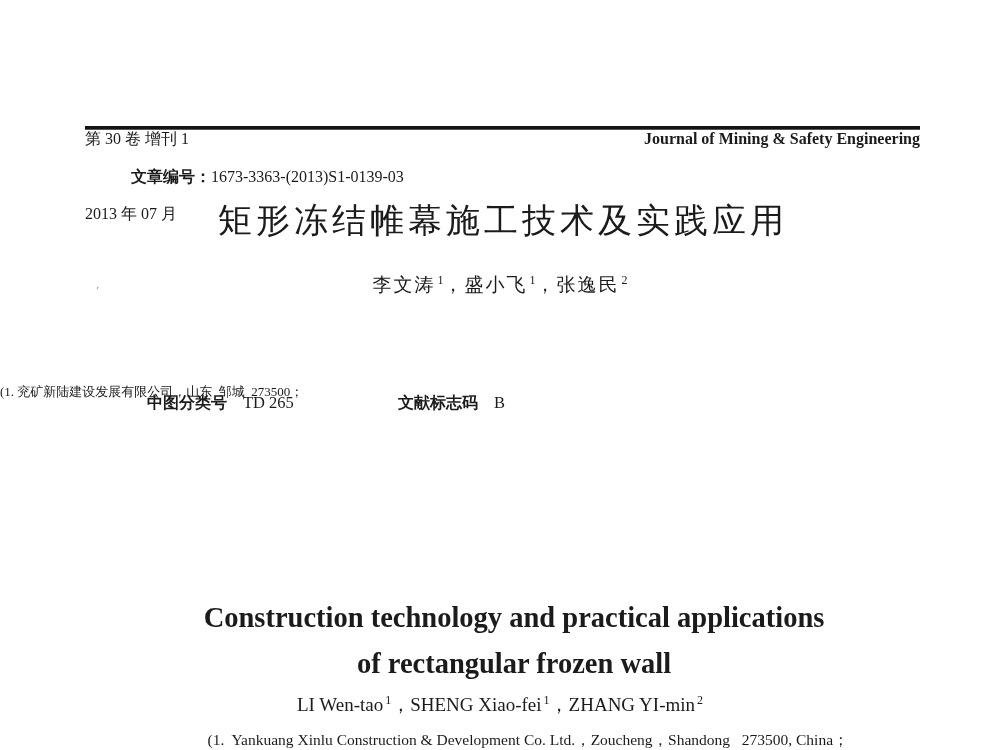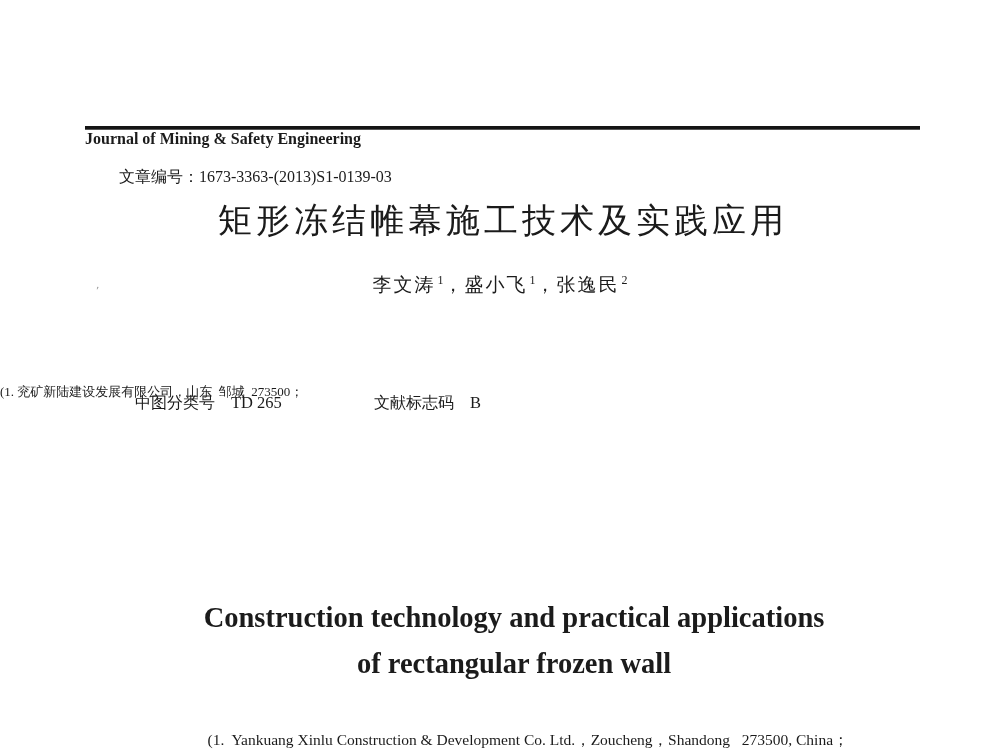--- a/index.html
+++ b/index.html
@@ -21,21 +21,21 @@
   .jh-center{text-align:center;font-weight:600;}
   .jh-center .cn{font-size:17px;letter-spacing:1px;}
   .jh-right{text-align:right;}
   .rule{
     position:absolute;top:126px;left:85px;right:80px;height:3px;
     background:#141414;border-bottom:1px solid #555;
   }
 
   
   .article-no{position:absolute;top:149px;left:103px;font-size:16px;white-space:pre;}
-  .hei{font-family:"Liberation Sans","DejaVu Sans",sans-serif;font-weight:400;}
+  .hei{font-family:"Liberation Sans","DejaVu Sans",sans-serif;font-weight:700;margin-left:12px;}
 
   
   .cn-title{
     position:absolute;top:198px;left:3px;width:100%;
     text-align:center;font-size:34px;letter-spacing:4px;font-weight:400;
   }
   .cn-authors{
     position:absolute;top:272px;left:0;width:100%;
     text-align:center;font-size:19px;letter-spacing:2px;
   }
@@ -74,20 +74,24 @@
     position:absolute;top:284px;left:96px;
     font-size:11px;color:#8a8a8a;transform:rotate(12deg);
   }
 </style>
 </head>
 <body>
 
 <div class="page">
 
   <div class="jheader">
+    <div class="jh-col jh-left">
+      <div>第 30 卷 增刊 1</div>
+      <div>2013 年 07 月</div>
+    </div>
     <div class="jh-col jh-center">
       <div>Journal of Mining &amp; Safety Engineering</div>
     </div>
   </div>
   <div class="rule"></div>
 
   <div class="article-no">
     <span class="hei">文章编号：</span><span>1673-3363-(2013)S1-0139-03</span>
   </div>
 
@@ -107,16 +111,19 @@
     <div class="clc-line">
       <span class="hei">中图分类号</span><span>TD 265</span><span class="clc-gap"></span><span class="hei">文献标志码</span><span>B</span>
     </div>
   </div>
 
   <div class="en-title">
     <div>Construction technology and practical applications</div>
     <div>of rectangular frozen wall</div>
   </div>
 
+  <div class="en-authors">
+    <span>LI Wen-tao</span><sup class="s">1</sup><span>，</span><span>SHENG Xiao-fei</span><sup class="s">1</sup><span>，</span><span>ZHANG YI-min</span><sup class="s">2</sup>
+  </div>
 
   <div class="en-affil">(1.  Yankuang Xinlu Construction &amp; Development Co. Ltd.，Zoucheng，Shandong   273500, China；</div>
 
 </div>
 
 </body></html>

